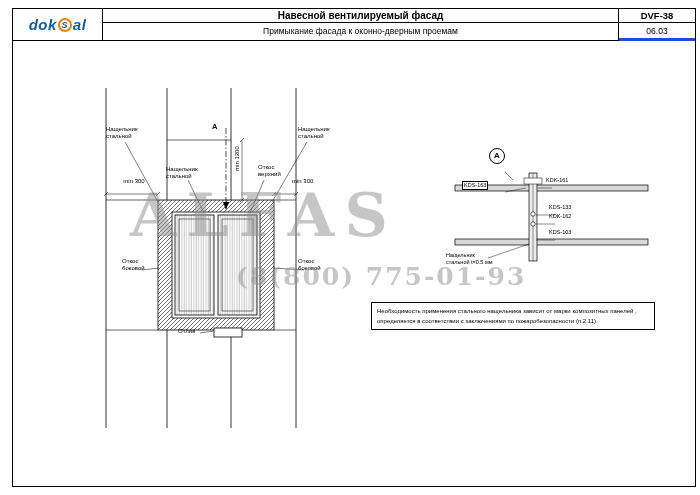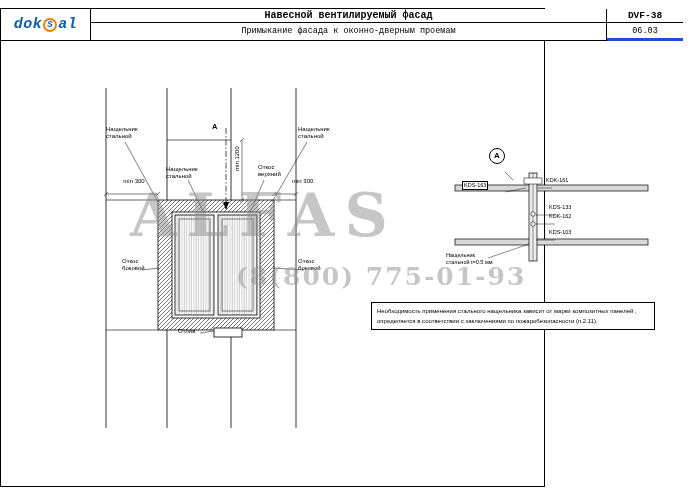--- a/index.html
+++ b/index.html
@@ -1,18 +1,18 @@
 <!DOCTYPE html>
 <html><head>
 <meta charset="utf-8">
 <style>
   * { margin:0; padding:0; box-sizing:border-box; }
   body { background:#fff; font-family:"Liberation Sans", sans-serif; }
   .page { position:relative; width:700px; height:495px; background:#fff; overflow:hidden; }
-  .frame { position:absolute; left:0; top:8px; width:545px; height:479px; border:1px solid #000;font-family:Liberation Mono, monospace; }
+  .frame { position:absolute; left:12px; top:8px; width:684px; height:479px; border:1px solid #000; }
 
   
   .cell { position:absolute; background:#fff; }
   .logo-cell { left:0; top:0; width:90px; height:32px; border-right:1px solid #000; border-bottom:1px solid #000;
                display:flex; align-items:center; justify-content:center; }
   .title-cell { left:90px; top:0; width:516px; height:14px; border-bottom:1px solid #000; border-right:1px solid #000;
                 text-align:center; font-weight:bold; font-size:10px; line-height:13px; }
   .subtitle-cell { left:90px; top:14px; width:516px; height:18px; border-bottom:1px solid #000; border-right:1px solid #000;
                    text-align:center; font-size:8.5px; line-height:17px; }
   .code-cell { left:606px; top:0; width:76px; height:14px; border-bottom:1px solid #000;

